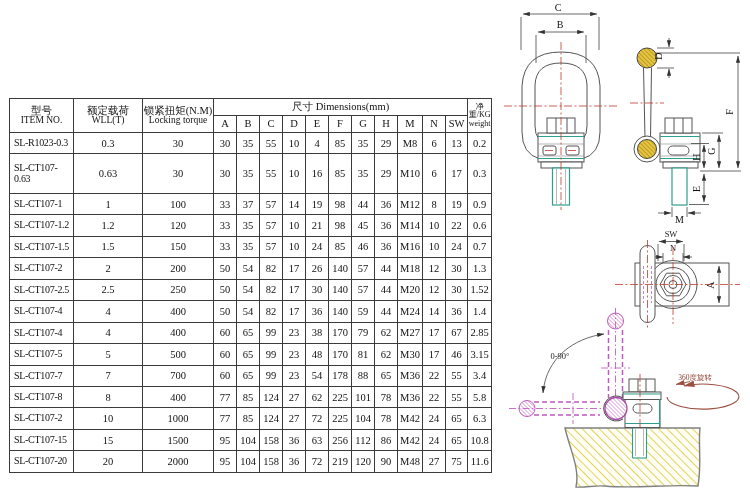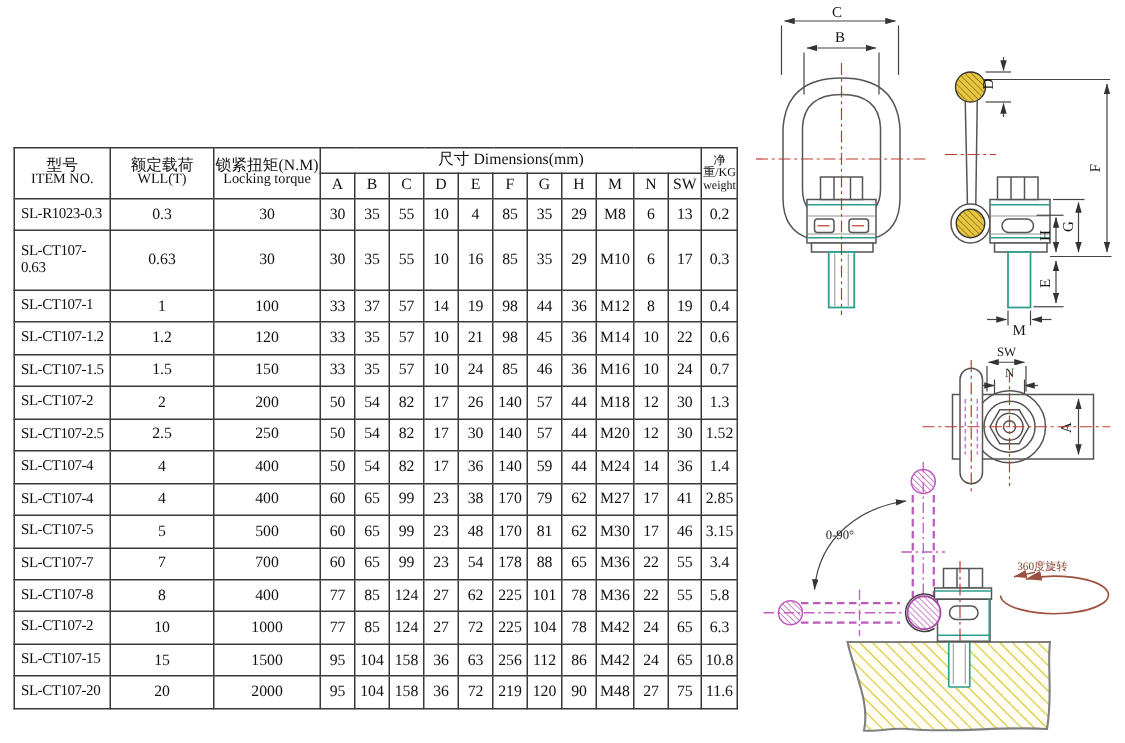--- a/index.html
+++ b/index.html
@@ -126,21 +126,21 @@
           <td>37</td>
           <td>57</td>
           <td>14</td>
           <td>19</td>
           <td>98</td>
           <td>44</td>
           <td>36</td>
           <td>M12</td>
           <td>8</td>
           <td>19</td>
-          <td>0.4</td>
+          <td>0.9</td>
         </tr>
         <tr>
           <td class="item">SL-CT107-1.2</td>
           <td>1.2</td>
           <td>120</td>
           <td>33</td>
           <td>35</td>
           <td>57</td>
           <td>10</td>
           <td>21</td>
@@ -227,21 +227,21 @@
           <td>60</td>
           <td>65</td>
           <td>99</td>
           <td>23</td>
           <td>38</td>
           <td>170</td>
           <td>79</td>
           <td>62</td>
           <td>M27</td>
           <td>17</td>
-          <td>41</td>
+          <td>67</td>
           <td>2.85</td>
         </tr>
         <tr>
           <td class="item">SL-CT107-5</td>
           <td>5</td>
           <td>500</td>
           <td>60</td>
           <td>65</td>
           <td>99</td>
           <td>23</td>

